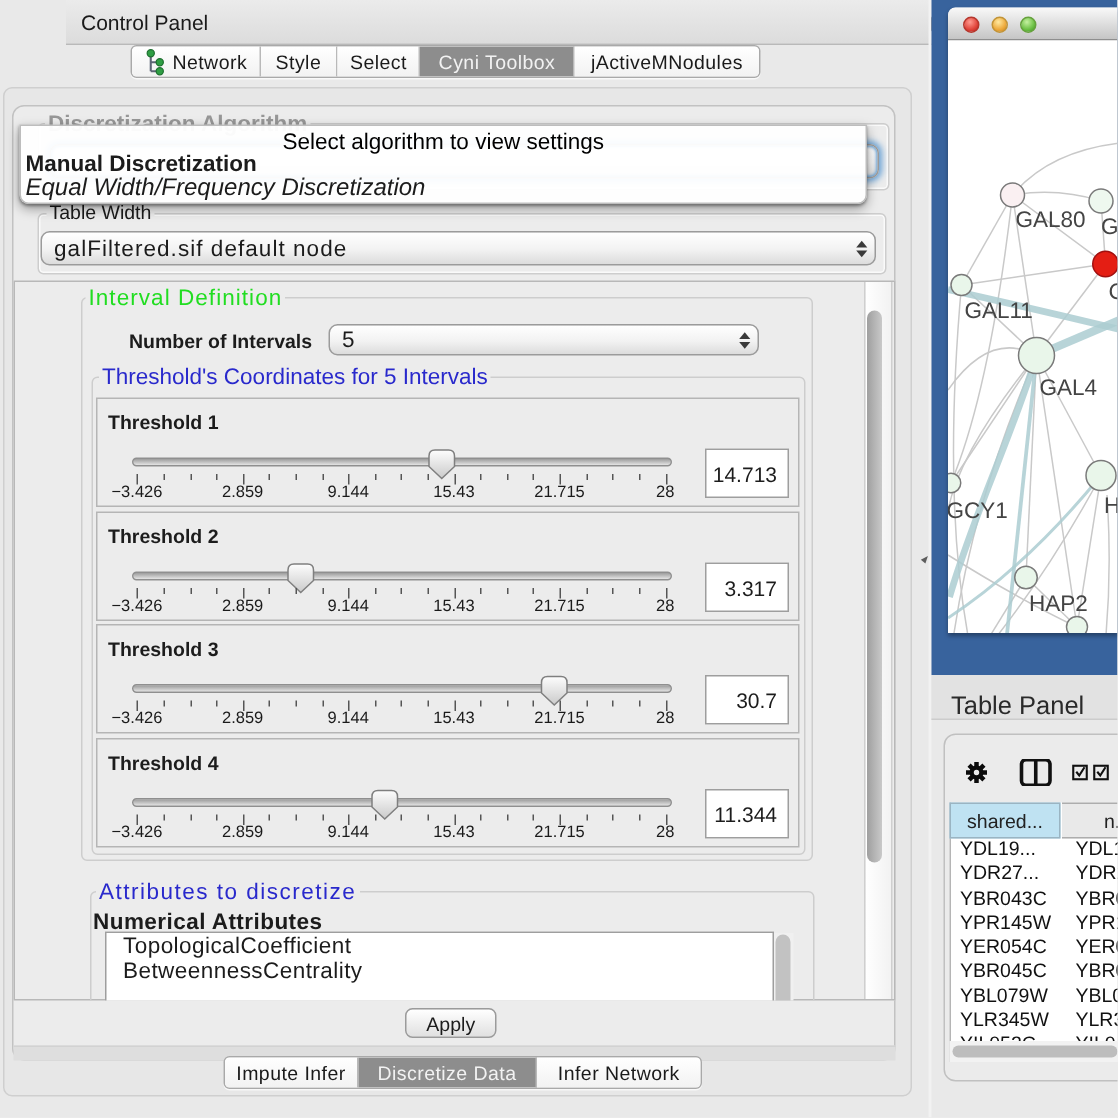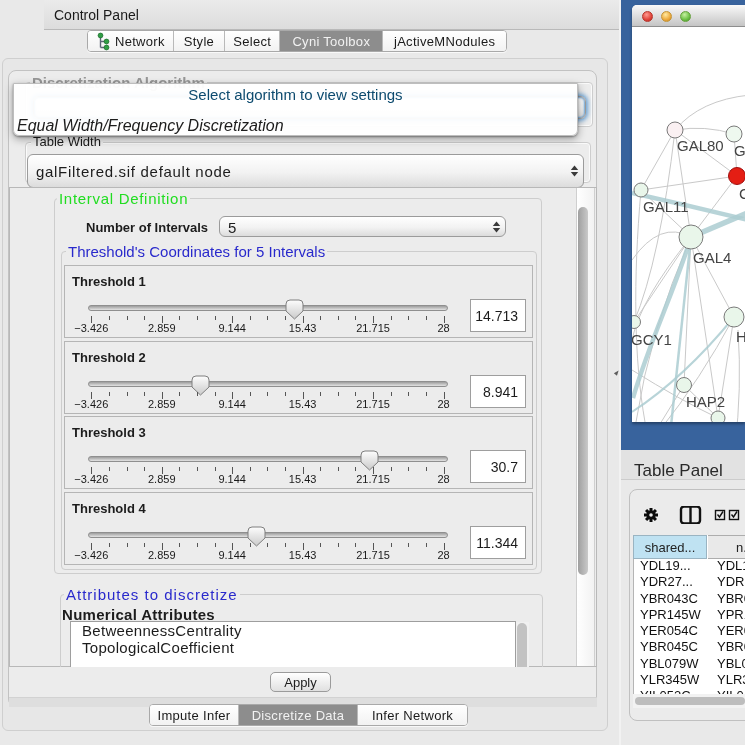--- a/index.html
+++ b/index.html
@@ -99,21 +99,21 @@
 
 <div id="outerframe" class="abs"></div>
 <div id="cynipanel" class="abs"></div>
 
 <div class="groupbox" style="left:25px; top:82px; width:568px; height:45px;"></div>
 <div class="grouptitle" style="left:30px; top:75px; color:#979797; font-weight:bold; font-size:15px; line-height:15px;">Discretization Algorithm</div>
 <div class="combo" style="left:33px; top:96px; width:553px; height:23px; box-shadow:0 0 4px 2px #6ba3d6, inset 0 0 2px 1px #6ba3d6;"></div>
 
 <div class="groupbox" style="left:25px; top:142px; width:566px; height:41px;"></div>
 <div class="grouptitle" style="left:31px; top:135px; color:#1a1a1a;">Table Width</div>
-<div class="combo" style="left:27px; top:154px; width:557px; height:34px;">
+<div class="combo" style="left:27px; top:154px; width:557px; height:23px;">
   <div class="txt" style="font-size:15px; letter-spacing:0.7px;">galFiltered.sif default node</div>
   <svg style="position:absolute; right:4px; top:50%; transform:translateY(-50%);" width="9" height="12" viewBox="0 0 9 12">
       <path d="M4.5 0.5 L8.2 5 H0.8 Z" fill="#3a3a3a"></path>
       <path d="M4.5 11.5 L0.8 7 H8.2 Z" fill="#3a3a3a"></path>
     </svg>
 </div>
 
 <div class="abs" style="left:9px; top:187px; width:588px; height:480px; border:1px solid #b8b8b8; background:#ececec;"></div>
 
 <div class="groupbox" style="left:54px; top:198px; width:488px; height:376px; box-shadow:none;"></div>
@@ -213,21 +213,21 @@
         <div style="position:absolute;left:378.5px;top:0;width:1px;height:7px;background:#555;"></div>
       </div>
       <div class="tlabels">
         <span style="left:26.3px;">−3.426</span>
         <span style="left:96.74px;">2.859</span>
         <span style="left:167.18px;">9.144</span>
         <span style="left:237.62px;">15.43</span>
         <span style="left:308.06px;">21.715</span>
         <span style="left:378.5px;">28</span>
       </div>
-      <div class="thvalue">8.941</div>
+      <div class="thvalue">3.317</div>
     </div>
     <div class="thpanel" style="top: 416px;">
       <div class="thlabel">Threshold 3</div>
       <div class="track"></div>
       <svg class="thumb" style="left:295.03194806847836px;" width="19" height="21" viewBox="0 0 19 21">
         <path d="M1 5 Q1 1 5 1 L14 1 Q18 1 18 5 L18 12 L9.5 20 L1 12 Z" fill="url(#g3)" stroke="#7f7f7f"></path>
         <defs>
           <linearGradient id="g3" x1="0" y1="0" x2="0" y2="1">
             <stop offset="0" stop-color="#fdfdfd"></stop>
             <stop offset="1" stop-color="#cacaca"></stop>
@@ -312,22 +312,22 @@
       </div>
       <div class="thvalue">11.344</div>
     </div>
   </div>
 
 <div class="abs" style="left:55px; top:585px; width:495px; height:82px; overflow:hidden;">
   <div class="groupbox" style="left:5px; top:9px; width:483px; height:100px; box-shadow:none;"></div>
   <div class="grouptitle" style="left:9px; top:2px; color:#2929cc; font-size:15px; letter-spacing:1px; line-height:15px;">Attributes to discretize</div>
   <div class="abs" style="left:7px; top:21px; font-size:15px; letter-spacing:0.3px; font-weight:bold;">Numerical Attributes</div>
   <div class="abs" style="left:15px; top:36px; width:446px; height:60px; background:#ffffff; border:1px solid #9e9e9e; font-size:15px; letter-spacing:0.3px; overflow:hidden;">
+    <div style="padding-left:11px; height:17px; line-height:17px;">TopologicalCoefficient</div>
     <div style="padding-left:11px; height:17px; line-height:17px;">BetweennessCentrality</div>
-    <div style="padding-left:11px; height:17px; line-height:17px;">TopologicalCoefficient</div>
   </div>
 
   <div class="abs" style="left:461px; top:37px; width:13px; height:60px; background:#f0f0f0;"></div>
   <div class="abs" style="left:462px; top:38px; width:10px; height:60px; background:#c2c2c2; border-radius:5px;"></div>
 </div>
 
 <div class="abs" style="left:576px; top:188px; width:19px; height:478px; background:linear-gradient(90deg,#ffffff,#f2f2f2); border-left:1px solid #cfcfcf; border-right:1px solid #cfcfcf;"></div>
 <div class="abs" style="left:578px; top:207px; width:10px; height:368px; background:linear-gradient(90deg,#9f9f9f,#c9c9c9); border-radius:5px;"></div>
 
 <div class="abs" style="left:9px; top:697px; width:588px; height:10px; background:#dedede; border-top:1px solid #d2d2d2;"></div>
@@ -337,21 +337,22 @@
 <div class="abs tabbar" style="left:149px; top:704px; width:319px;">
   <div class="tab" style="width:89px;">Impute Infer</div>
   <div class="tab sel" style="width:119px;">Discretize Data</div>
   <div class="tab" style="width:109px;">Infer Network</div>
 </div>
 
 <div class="abs" style="left:619px; top:0; width:2px; height:745px; background:#f2f2f2;"></div>
 <div class="abs" style="left:615px; top:370px; width:0; height:0; border-left:2.5px solid transparent; border-right:2.5px solid transparent; border-bottom:5px solid #5d5d5d; transform:rotate(40deg);"></div>
 
 <div id="popup" class="abs">
-  <div class="abs" style="left:0; top:2px; width:100%; text-align:center; color:#0c4a6e; font-size:15px;">Select algorithm to view settings</div>
+  <div class="abs" style="left:0; top:2px; width:100%; text-align:center; color:#000000; font-size:15px;">Select algorithm to view settings</div>
+  <div class="abs" style="left:3px; top:17px; font-weight:bold; font-size:15px;">Manual Discretization</div>
   <div class="abs" style="left:3px; top:33px; font-size:16px;font-style:italic;">Equal Width/Frequency Discretization</div>
 </div>
 
 <div id="bluebg" class="abs"></div>
 <div id="netwin" class="abs">
   <svg class="abs" style="left:0; top:22px;" width="113" height="395" viewBox="632 27 113 395">
     <g fill="none" stroke="#c9c9c9" stroke-width="1">
       <path d="M750 95 Q 700 100 675 130"></path>
       <path d="M675 130 Q 705 125 734 134"></path>
       <path d="M675 130 L 641 190"></path>

